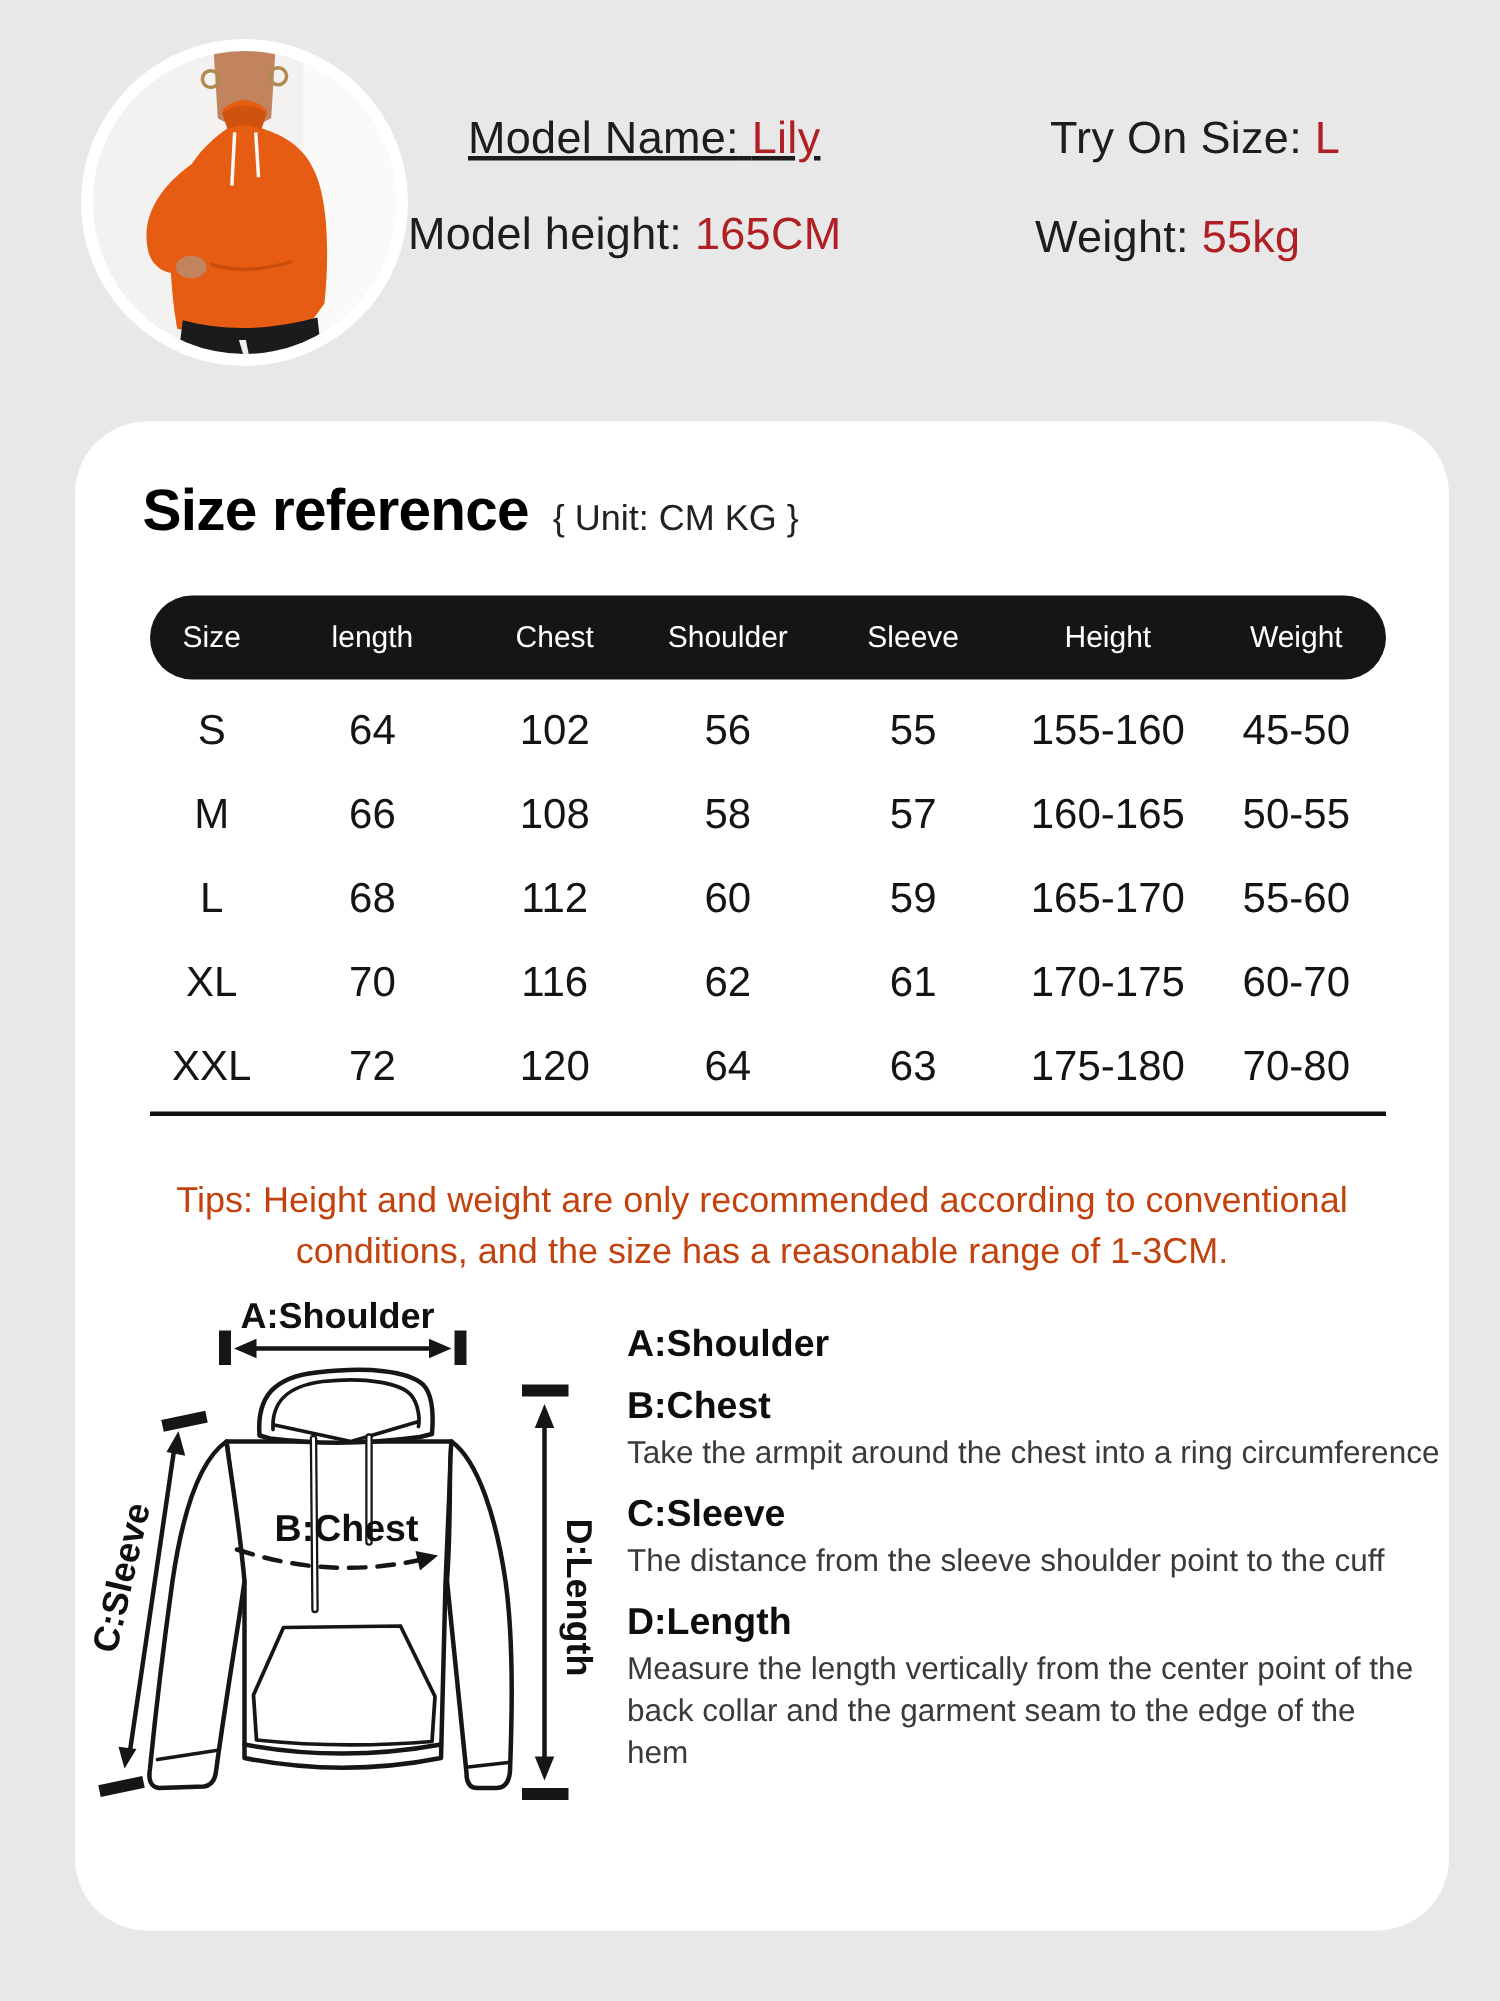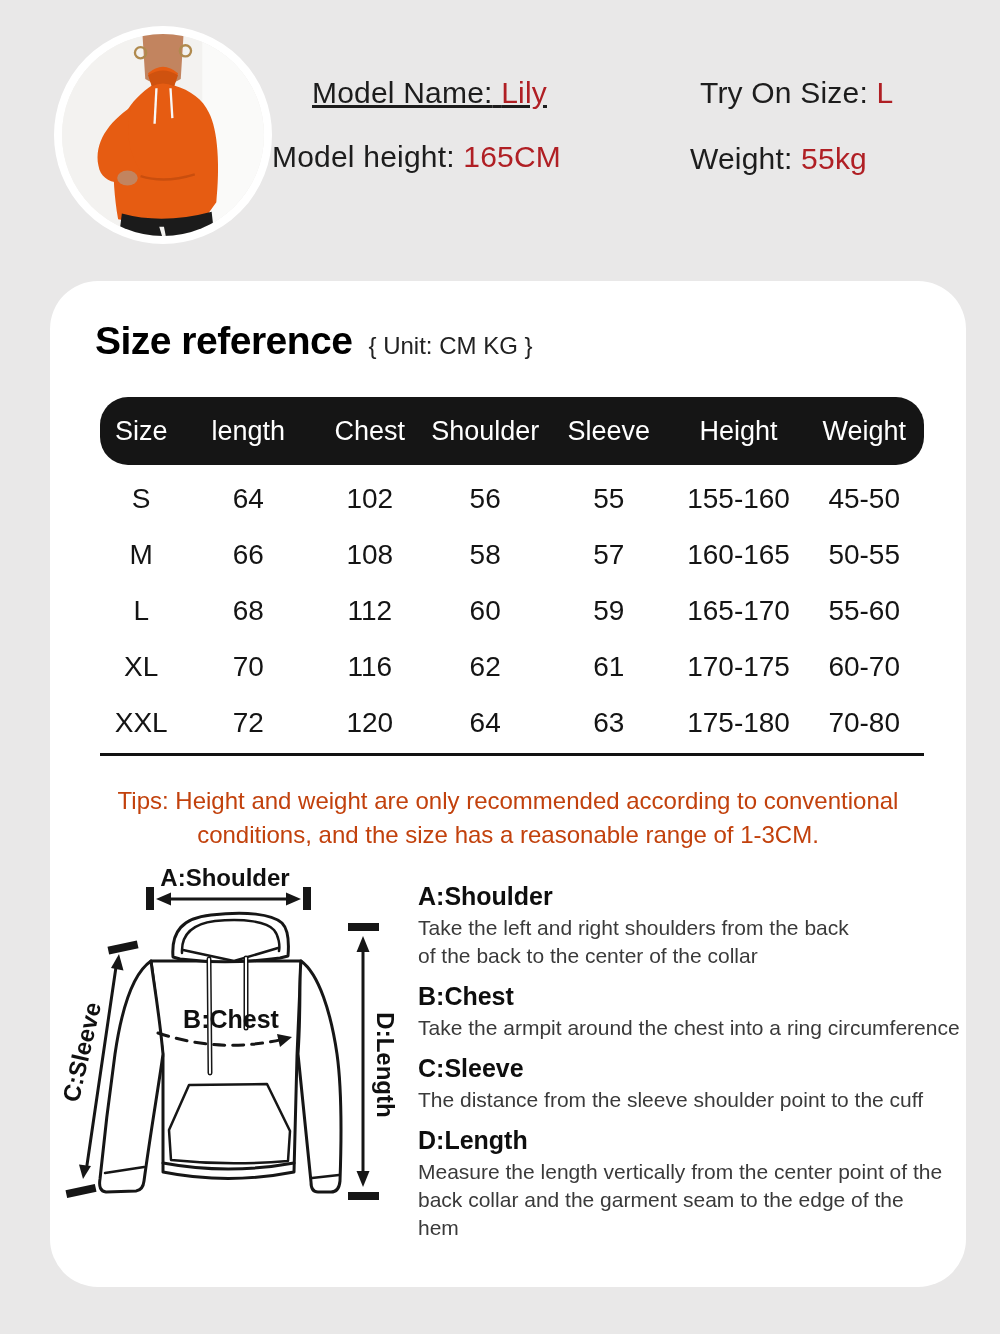--- a/index.html
+++ b/index.html
@@ -33,22 +33,22 @@
     background:#ffffff;border-radius:48px;
   }
   .title-row{position:absolute;left:45px;top:38px;display:flex;align-items:baseline;}
   .card-title{font-size:39px;font-weight:bold;color:#000000;letter-spacing:-0.5px;}
   .unit-note{font-size:24px;color:#222;margin-left:16px;}
 
   
   .stable{position:absolute;left:50px;top:116px;width:824px;}
   .tgrid{display:grid;grid-template-columns:10% 16% 13.5% 14.5% 15.5% 16% 14.5%;align-items:center;}
   .thead{
-    background:#151515;border-radius:28px;height:68px;
-    color:#ffffff;font-size:27px;
+    background:#151515;border-radius:28px;height:56px;
+    color:#ffffff;font-size:20px;
   }
   .thead div{text-align:center;}
   .trow{height:56px;font-size:28px;color:#141414;}
   .trow div{text-align:center;}
   .tbody{margin-top:6px;}
   .tline{height:3px;background:#111;margin-top:2px;}
 
   
   .tips{
     position:absolute;left:0;right:0;top:503px;
@@ -247,21 +247,20 @@
       </svg>
       <div class="dlabel dl-a">A:Shoulder</div>
       <div class="dlabel dl-b">B:Chest</div>
       <div class="dlabel dl-c">C:Sleeve</div>
       <div class="dlabel dl-d">D:Length</div>
     </div>
 
     <div class="measures">
       <div class="m-item">
         <div class="m-title">A:Shoulder</div>
-        <div class="m-desc w-a">Take the left and right shoulders from the back of the back to the center of the collar</div>
       </div>
       <div class="m-item">
         <div class="m-title">B:Chest</div>
         <div class="m-desc">Take the armpit around the chest into a ring circumference</div>
       </div>
       <div class="m-item">
         <div class="m-title">C:Sleeve</div>
         <div class="m-desc">The distance from the sleeve shoulder point to the cuff</div>
       </div>
       <div class="m-item">

